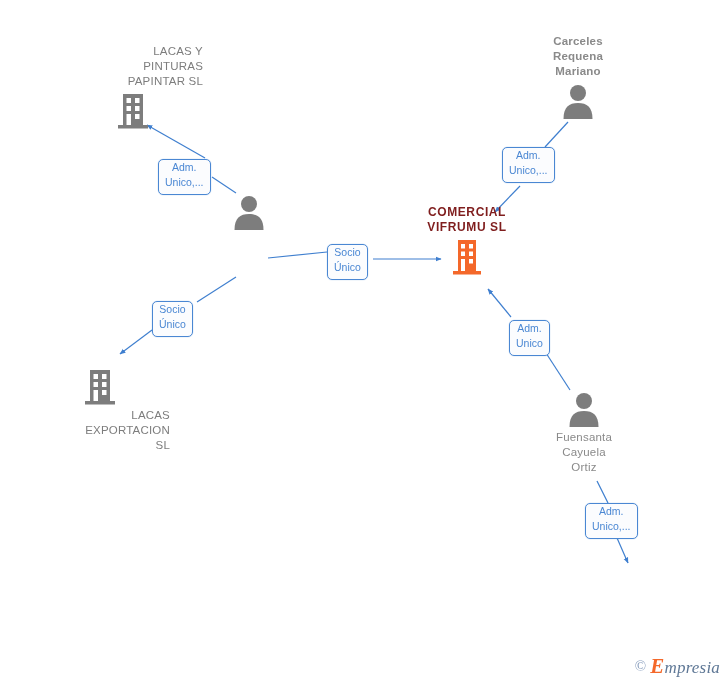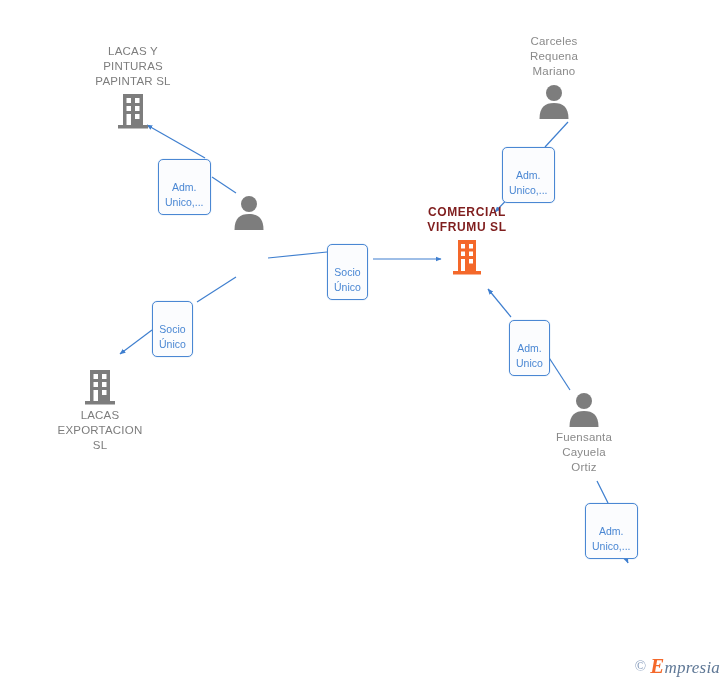--- a/index.html
+++ b/index.html
@@ -30,20 +30,21 @@
   }
   .node-label {
     font-size: 11.5px;
     line-height: 15px;
     color: #808080;
     letter-spacing: 0.2px;
     white-space: pre-line;
   }
   .node-label.company {
     color: #7d7d7d;
+    text-align: right;
   }
   .node-label.person {
     color: #8a8a8a;
   }
   .node-label.focus {
     color: #7f1d1d;
     font-weight: bold;
     font-size: 12px;
     letter-spacing: 0.6px;
   }
@@ -59,21 +60,21 @@
   .edge-label {
     position: absolute;
     box-sizing: border-box;
     border: 1px solid #4a87d3;
     border-radius: 5px;
     background: #fbfcfe;
     color: #4a87d3;
     font-size: 10.5px;
     line-height: 15px;
     text-align: center;
-    padding: 20px 6px 4px 6px;
+    padding: 0 6px 4px 6px;
     white-space: pre-line;
     box-shadow: 0 0 0 0.5px rgba(74,135,211,0.15);
   }
   .watermark {
     position: absolute;
     right: 8px;
     bottom: 6px;
     display: flex;
     align-items: center;
     gap: 4px;
@@ -136,21 +137,21 @@
       <rect x="2" y="33" width="30" height="3.5" fill="#7d7d7d"></rect>
       <rect x="10.5" y="6" width="4.5" height="5" fill="#ffffff"></rect>
       <rect x="19" y="6" width="4.5" height="5" fill="#ffffff"></rect>
       <rect x="10.5" y="14" width="4.5" height="5" fill="#ffffff"></rect>
       <rect x="19" y="14" width="4.5" height="5" fill="#ffffff"></rect>
       <rect x="10.5" y="22" width="4.5" height="11" fill="#ffffff"></rect>
       <rect x="19" y="22" width="4.5" height="5" fill="#ffffff"></rect>
     </svg>
   </div>
 
-  <div class="node" style="left:554px; top:34px;">
+  <div class="node" style="left:578px; top:34px;font-weight:bold;">
     <div class="node-label person">Carceles
 Requena
 Mariano</div>
     <svg class="node-icon" viewBox="0 0 34 38">
       <circle cx="17" cy="11" r="8" fill="#7d7d7d"></circle>
       <path d="M 2.5 37 C 2.5 25 8 21 17 21 C 26 21 31.5 25 31.5 37 Z" fill="#7d7d7d"></path>
     </svg>
   </div>
 
   <div class="node" style="left:249px; top:190px;">

